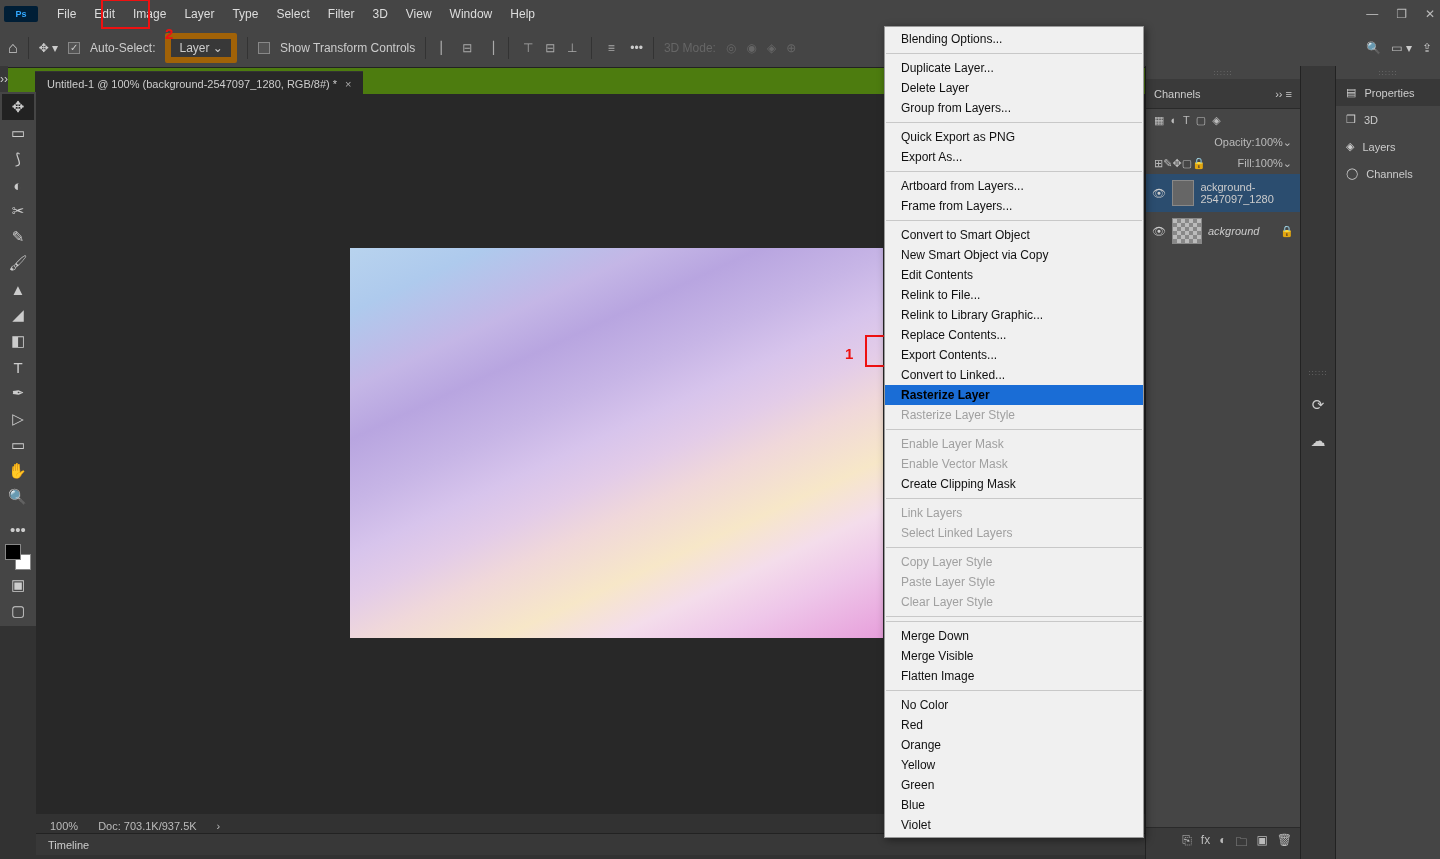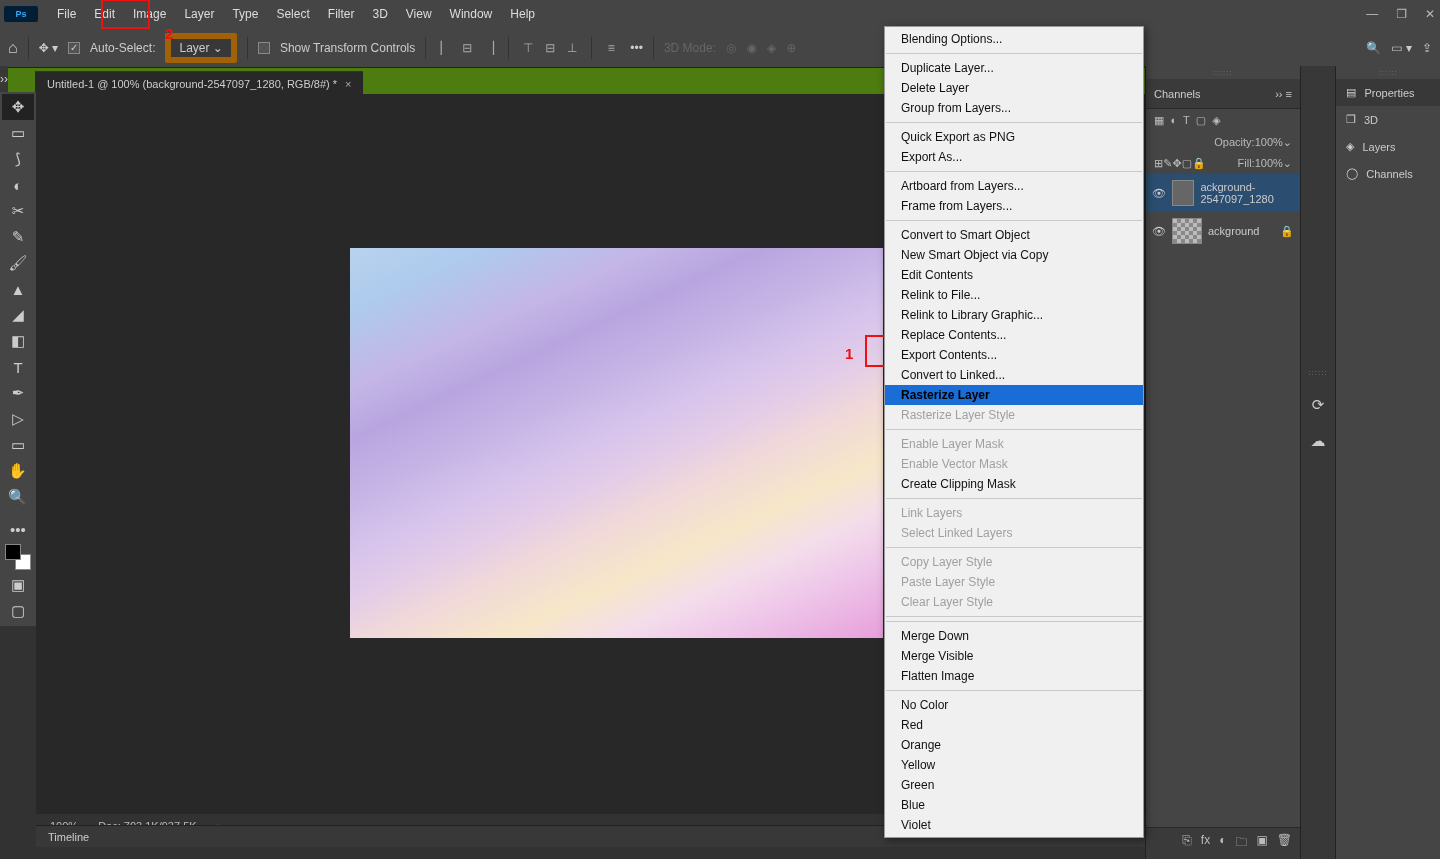--- a/index.html
+++ b/index.html
@@ -39,21 +39,21 @@
 
 
 .canvas-area { position: absolute; left: 36px; top: 94px; right: 295px; bottom: 45px; background: #282828; overflow: hidden; }
 .canvas { position: absolute; left: 314px; top: 154px; width: 533px; height: 390px; background: linear-gradient( 155deg,
   #b8d3ee 0%, #aecaed 10%, #c4b6e6 22%, #b8a5e0 30%, #c7b5e6 40%,
   #d7c4ec 48%, #e3cce8 55%, #f0d8da 62%, #f7e7c8 72%, #f4ddeb 80%,
   #eec6e9 88%, #e79fdb 100%); }
 
 
 .status-bar { position: absolute; bottom: 22px; left: 36px; height: 22px; background: #323232; color: #bbb; font-size: 11px; display: flex; align-items: center; padding-left: 14px; gap: 20px; }
-.timeline-bar { position: absolute; bottom: 12px; left: 36px; right: 0; height: 22px; background: #383838; color: #ccc; padding-left: 12px; display: flex; align-items: center; font-size: 11px; border-top:1px solid #222;}
+.timeline-bar { position: absolute; bottom: 4px; left: 36px; right: 0; height: 22px; background: #383838; color: #ccc; padding-left: 12px; display: flex; align-items: center; font-size: 11px; border-top:1px solid #222;}
 
 
 .right-panels { position: absolute; right: 0; top: 66px; bottom: 0; width: 295px; display: flex; }
 .mini-strip { width: 35px; background: #383838; border-left: 1px solid #222; display:flex; flex-direction:column; align-items:center; gap:16px; padding-top:300px;}
 .mini-strip .tool{height:20px;}
 .prop-col { width: 105px; background: #454545; border-left: 1px solid #222; }
 .prop-tab { padding: 7px 10px; font-size: 11px; display: flex; align-items: center; gap: 8px; }
 .prop-tab.active { background: #383838; }
 .layers-col { flex:1; background: #454545; border-left: 1px solid #222; position:relative;}
 .panel-head { height: 30px; display: flex; align-items: center; padding: 0 8px; font-size: 11px; gap: 8px; background:#3a3a3a; border-bottom:1px solid #2a2a2a;}
@@ -222,21 +222,21 @@
     </div>
     <div id="layer-rows">
         <div class="layer-row sel">
           <span class="layer-eye">👁</span>
     <div class="layer-thumb "></div>
     <span style="font-style:normal">ackground-2547097_1280</span>
     </div>
         <div class="layer-row">
           <span class="layer-eye">👁</span>
     <div class="layer-thumb checker"></div>
-    <span style="">ackground</span>
+    <span style="font-style:italic">ackground</span>
     <span class="lock-i">🔒</span>
         </div>
       </div>
     <div class="layer-foot">
       <span>⎘</span>
       <span>fx</span>
       <span>◐</span>
       <span>🗀</span>
       <span>▣</span>
       <span>🗑</span>

